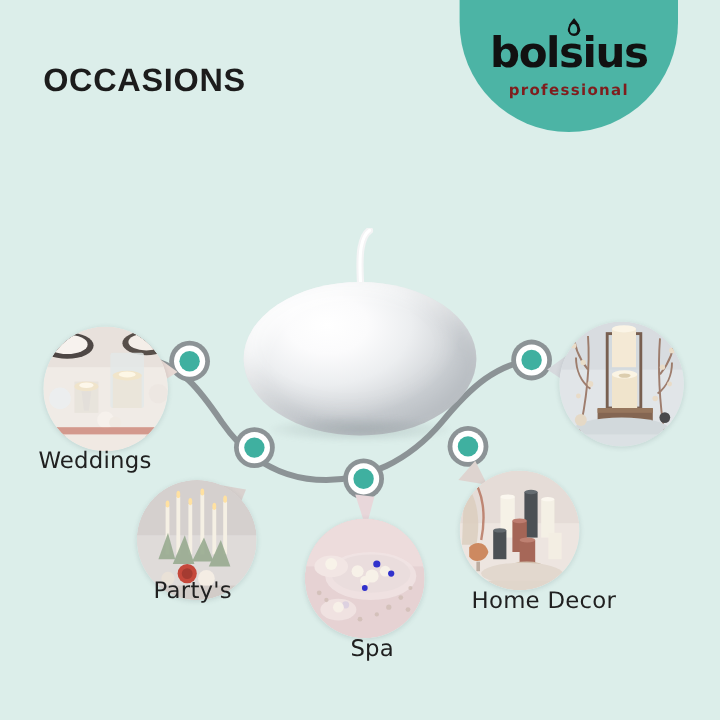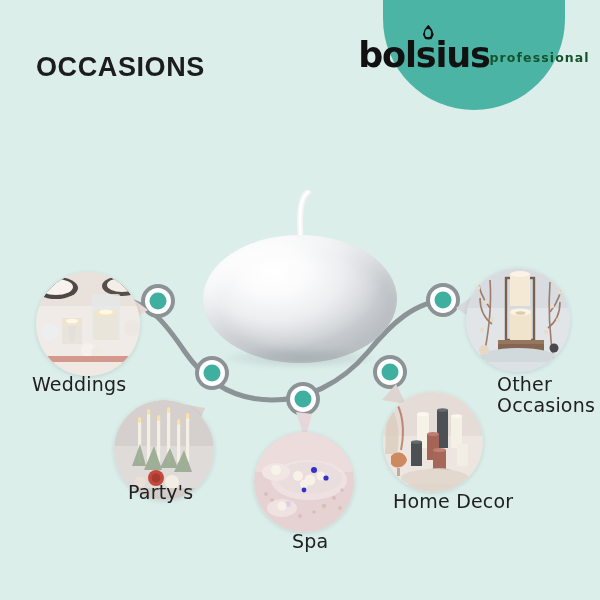--- a/index.html
+++ b/index.html
@@ -31,21 +31,21 @@
     border-radius: 0 0 91px 91px;
     z-index: 5;
   }
   #brand-inner {
     position: absolute;
     left: 0;
     top: 60px;
     width: 182px;
     height: 110px;
     display: flex;
-    flex-direction: row;
+    flex-direction: column;
     align-items: center;
     justify-content: center;
   }
   #brand-wordmark {
     position: relative;
     font-size: 35px;
     font-weight: bold;
     color: #111;
     letter-spacing: -1.2px;
     line-height: 1;
@@ -69,21 +69,21 @@
     top: 4.5px;
     width: 5.8px;
     height: 8px;
     background: #4cb4a5;
     border-radius: 50% 50% 45% 45% / 58% 58% 42% 42%;
   }
   #brand-sub {
     margin-top: 4px;
     font-size: 12.5px;
     font-weight: bold;
-    color: #14532d;
+    color: #7f1d1d;
     letter-spacing: 1.1px;
     font-family: "DejaVu Sans", sans-serif;
   }
 
   
   #headline {
     position: absolute;
     left: 36px;
     top: 52px;
     z-index: 4;
@@ -456,16 +456,14 @@
         <rect x="32" y="72" width="46" height="12" rx="1" fill="#7a5a44"></rect>
         <rect x="32" y="72" width="46" height="4" fill="#8e6b50"></rect>
         <ellipse cx="52" cy="90" rx="40" ry="10" fill="#cfd6da"></ellipse>
         <circle cx="18" cy="82" r="5" fill="#e3d6c2"></circle>
         <circle cx="88" cy="80" r="4.5" fill="#3a3a3c"></circle>
         <rect y="94" width="104" height="10" fill="#d8dfe2"></rect>
         <rect width="104" height="104" fill="#ffffff" opacity="0.08"></rect>
       </g>
     </svg>
   </div>
-  <div class="occ-label" id="label-other">Other
-Occasions</div>
 
 </div>
 
 </body></html>

